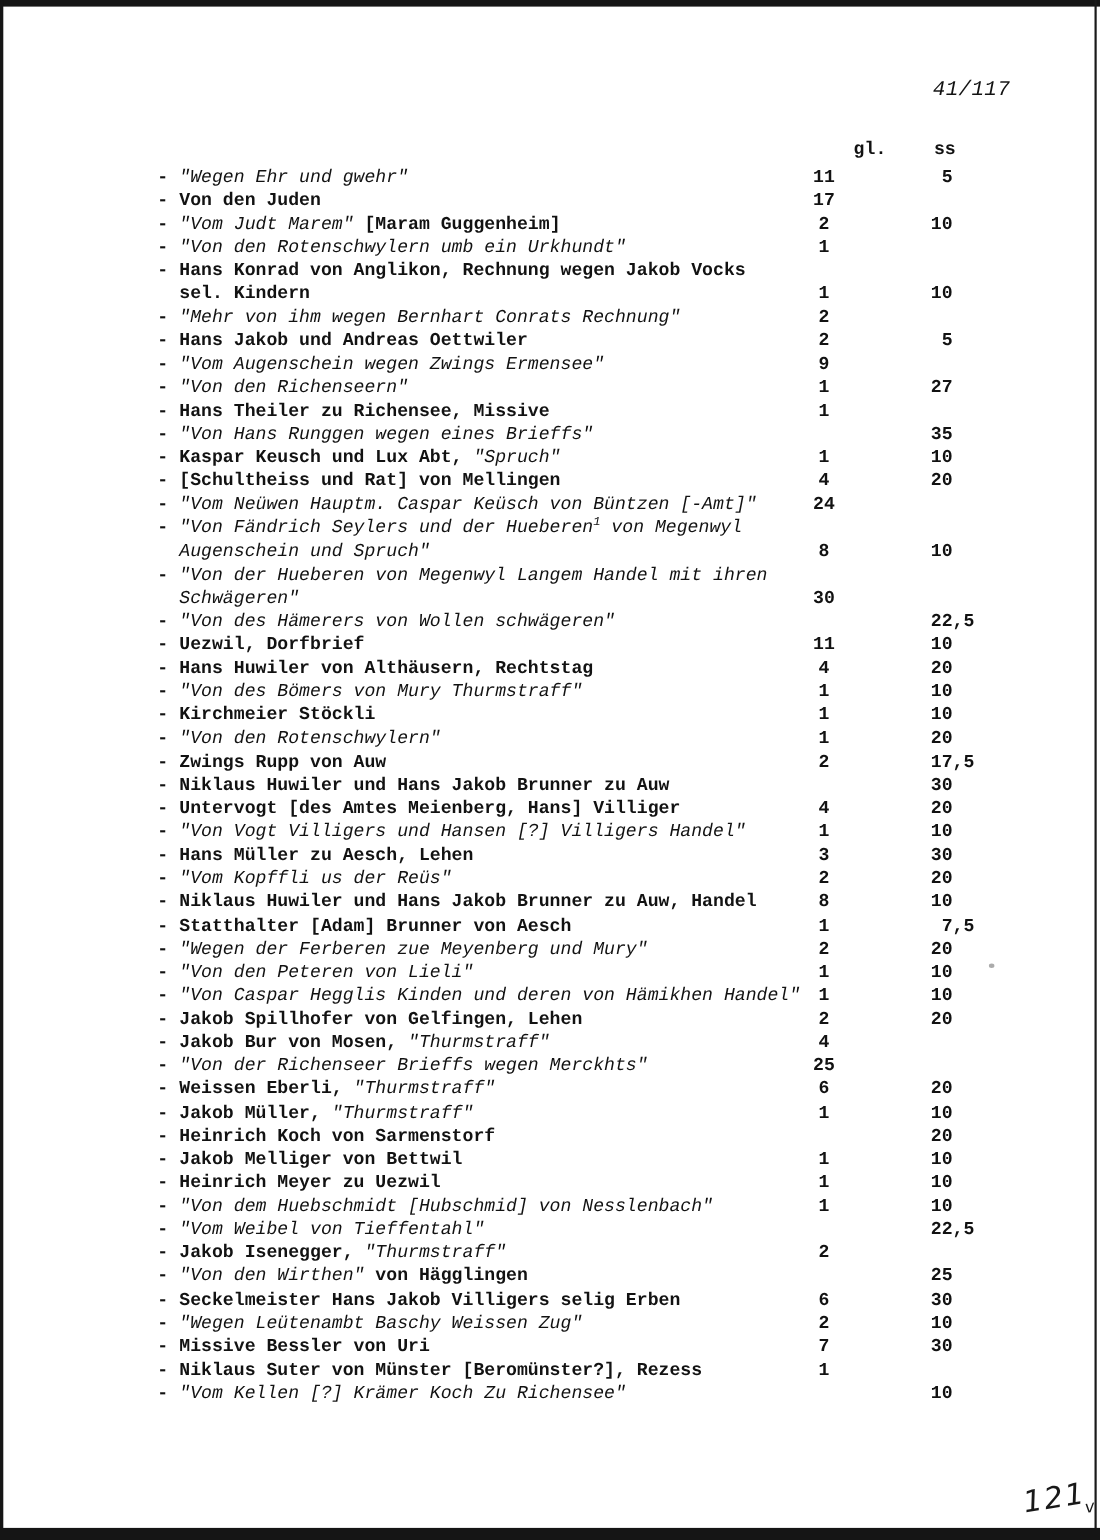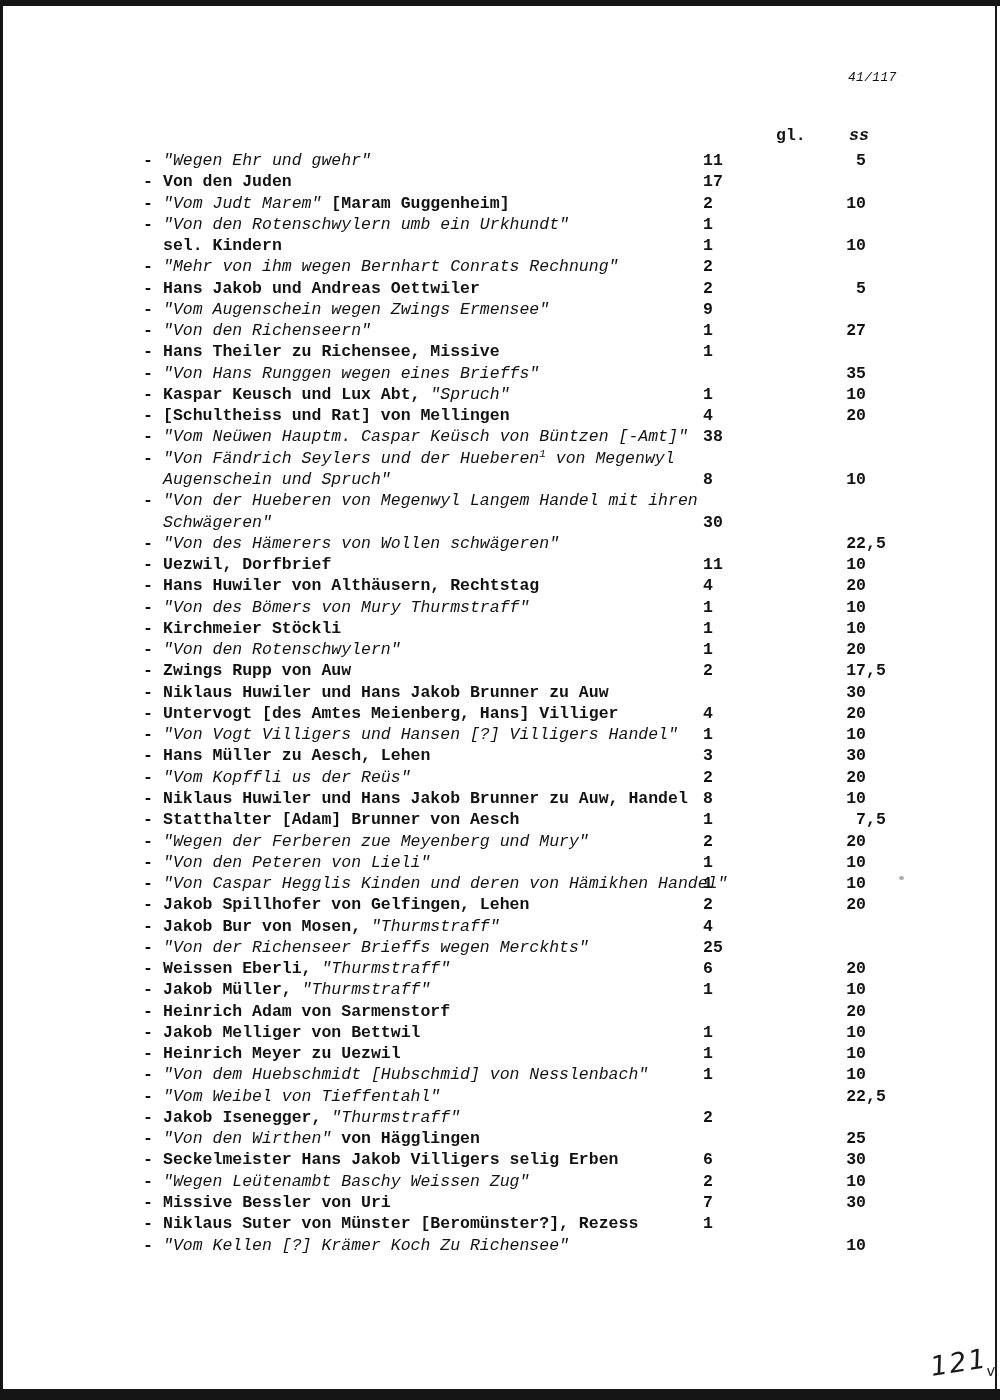--- a/index.html
+++ b/index.html
@@ -16,37 +16,37 @@
     overflow: hidden;
   }
   
   .border-top    { position: absolute; left: 0; top: 0;      width: 1000px; height: 6px;  background: #151515; }
   .border-bottom { position: absolute; left: 0; top: 1389px; width: 1000px; height: 11px; background: #151515; }
   .border-left   { position: absolute; left: 0; top: 0;      width: 3px;    height: 1400px; background: #151515; }
   .border-right  { position: absolute; left: 995px; top: 0;  width: 2px;   height: 1400px; background: #1a1a1a; }
 
   .pageno {
     position: absolute; left: 848px; top: 70px;
-    font-size: 13px; font-style: italic; font-weight: 400;
+    font-size: 19px; font-style: italic; font-weight: 400;
     letter-spacing: 0.3px;
   }
 
   .colheads { position: absolute; left: 0; top: 126px; width: 1000px; height: 22px; font-size: 16.5px; font-weight: 700; padding-left: 44px; }
   .gl-head { position: absolute; left: 776px; }
-  .ss-head { position: absolute; left: 849px; font-style: italic; }
+  .ss-head { position: absolute; left: 849px; }
 
   .rows { position: absolute; left: 143px; top: 150px; width: 741px; font-size: 16.5px; }
   .line { position: relative; height: 21.27px; line-height: 21.27px; white-space: nowrap; }
   .dash { display: inline-block; width: 20px; font-weight: 700; }
   .txt  { font-weight: 700; }
   .txt .it  { font-style: italic; font-weight: 400; }
   .txt .sup { font-size: 11px; vertical-align: super; line-height: 0; }
   .gl {
     position: absolute; left: 560px; top: 0; width: 92px;
-    text-align: left; font-weight: 700;
+    text-align: center; font-weight: 700;
   }
   .ss {
     position: absolute; left: 652px; top: 0; width: 89px;
     display: flex; justify-content: flex-end; font-weight: 700;
   }
   .ss-frac { display: inline-block; width: 18px; text-align: left; }
 
   .hand {
     position: absolute; left: 930px; top: 1346px;
     font-family: "DejaVu Sans", sans-serif;
@@ -86,20 +86,21 @@
           <span class="ss-frac"></span>
         </span></div>
       <div class="line"><span class="dash">-</span><span class="txt"><span class="it">"Vom Judt Marem"</span><span class="up"> [Maram Guggenheim]</span></span><span class="gl">2</span><span class="ss">
           <span class="ss-int">10</span>
           <span class="ss-frac"></span>
         </span></div>
       <div class="line"><span class="dash">-</span><span class="txt"><span class="it">"Von den Rotenschwylern umb ein Urkhundt"</span></span><span class="gl">1</span><span class="ss">
           <span class="ss-int"></span>
           <span class="ss-frac"></span>
         </span></div>
+      <div class="line"><span class="dash">-</span><span class="txt"><span class="up">Hans Konrad von Anglikon, Rechnung wegen Jakob Vocks</span></span></div>
       <div class="line"><span class="dash"></span><span class="txt"><span class="up">sel. Kindern</span></span><span class="gl">1</span><span class="ss">
           <span class="ss-int">10</span>
           <span class="ss-frac"></span>
         </span></div>
       <div class="line"><span class="dash">-</span><span class="txt"><span class="it">"Mehr von ihm wegen Bernhart Conrats Rechnung"</span></span><span class="gl">2</span><span class="ss">
           <span class="ss-int"></span>
           <span class="ss-frac"></span>
         </span></div>
       <div class="line"><span class="dash">-</span><span class="txt"><span class="up">Hans Jakob und Andreas Oettwiler</span></span><span class="gl">2</span><span class="ss">
           <span class="ss-int">5</span>
@@ -122,21 +123,21 @@
           <span class="ss-frac"></span>
         </span></div>
       <div class="line"><span class="dash">-</span><span class="txt"><span class="up">Kaspar Keusch und Lux Abt, </span><span class="it">"Spruch"</span></span><span class="gl">1</span><span class="ss">
           <span class="ss-int">10</span>
           <span class="ss-frac"></span>
         </span></div>
       <div class="line"><span class="dash">-</span><span class="txt"><span class="up">[Schultheiss und Rat] von Mellingen</span></span><span class="gl">4</span><span class="ss">
           <span class="ss-int">20</span>
           <span class="ss-frac"></span>
         </span></div>
-      <div class="line"><span class="dash">-</span><span class="txt"><span class="it">"Vom Neüwen Hauptm. Caspar Keüsch von Büntzen [-Amt]"</span></span><span class="gl">38</span><span class="ss">
+      <div class="line"><span class="dash">-</span><span class="txt"><span class="it">"Vom Neüwen Hauptm. Caspar Keüsch von Büntzen [-Amt]"</span></span><span class="gl">24</span><span class="ss">
           <span class="ss-int"></span>
           <span class="ss-frac"></span>
         </span></div>
       <div class="line"><span class="dash">-</span><span class="txt"><span class="it">"Von Fändrich Seylers und der Hueberen</span><span class="it sup">1</span><span class="it"> von Megenwyl</span></span></div>
       <div class="line"><span class="dash"></span><span class="txt"><span class="it">Augenschein und Spruch"</span></span><span class="gl">8</span><span class="ss">
           <span class="ss-int">10</span>
           <span class="ss-frac"></span>
         </span></div>
       <div class="line"><span class="dash">-</span><span class="txt"><span class="it">"Von der Hueberen von Megenwyl Langem Handel mit ihren</span></span></div>
       <div class="line"><span class="dash"></span><span class="txt"><span class="it">Schwägeren"</span></span><span class="gl">30</span><span class="ss">
@@ -224,21 +225,21 @@
           <span class="ss-frac"></span>
         </span></div>
       <div class="line"><span class="dash">-</span><span class="txt"><span class="up">Weissen Eberli, </span><span class="it">"Thurmstraff"</span></span><span class="gl">6</span><span class="ss">
           <span class="ss-int">20</span>
           <span class="ss-frac"></span>
         </span></div>
       <div class="line"><span class="dash">-</span><span class="txt"><span class="up">Jakob Müller, </span><span class="it">"Thurmstraff"</span></span><span class="gl">1</span><span class="ss">
           <span class="ss-int">10</span>
           <span class="ss-frac"></span>
         </span></div>
-      <div class="line"><span class="dash">-</span><span class="txt"><span class="up">Heinrich Adam von Sarmenstorf</span></span><span class="gl"></span><span class="ss">
+      <div class="line"><span class="dash">-</span><span class="txt"><span class="up">Heinrich Koch von Sarmenstorf</span></span><span class="gl"></span><span class="ss">
           <span class="ss-int">20</span>
           <span class="ss-frac"></span>
         </span></div>
       <div class="line"><span class="dash">-</span><span class="txt"><span class="up">Jakob Melliger von Bettwil</span></span><span class="gl">1</span><span class="ss">
           <span class="ss-int">10</span>
           <span class="ss-frac"></span>
         </span></div>
       <div class="line"><span class="dash">-</span><span class="txt"><span class="up">Heinrich Meyer zu Uezwil</span></span><span class="gl">1</span><span class="ss">
           <span class="ss-int">10</span>
           <span class="ss-frac"></span>

